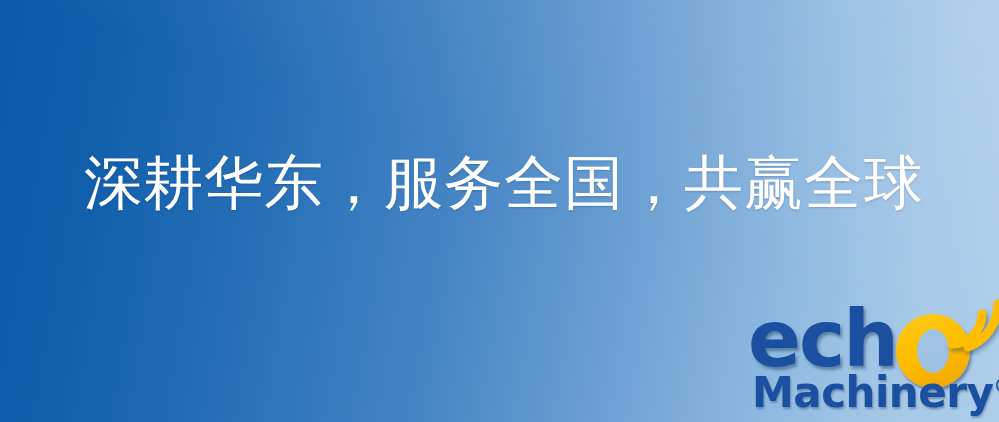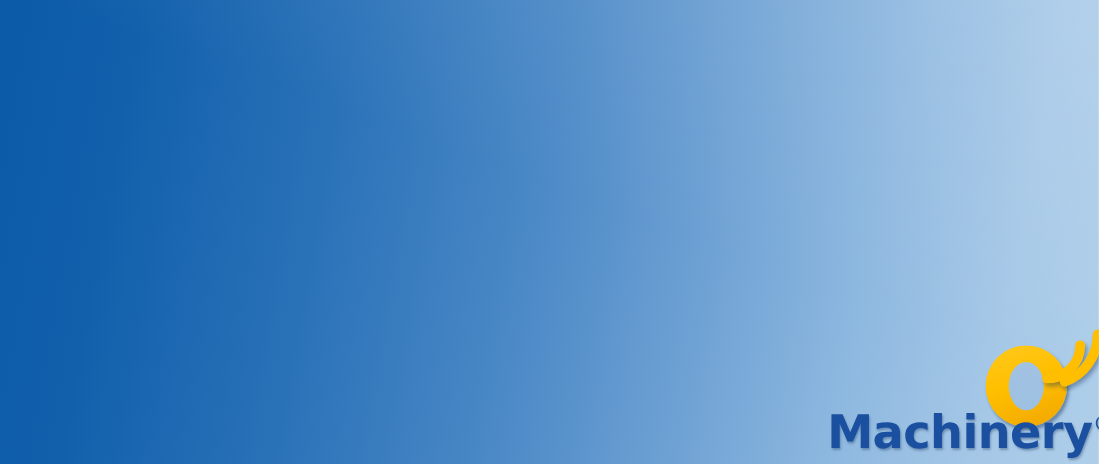--- a/index.html
+++ b/index.html
@@ -142,24 +142,26 @@
     font-size: 20px;
     vertical-align: super;
     letter-spacing: 0;
   }
 </style>
 </head>
 <body>
 
 <div id="banner">
 
+  <div class="headline">深耕华东，服务全国，共赢全球</div>
 
 
   <div class="logo">
 
+    <div class="logo-wordmark">ech</div>
 
     <div class="logo-o">
       <div class="ring"></div>
     </div>
 
     <div class="logo-waves">
       <svg width="62" height="62" viewBox="0 0 62 62" aria-hidden="true">
         <g fill="none" stroke="#ffbf00" stroke-linecap="round" style="filter: drop-shadow(2px 3px 2px rgba(20,50,95,0.40));">
           <path d="M10 50 A 30 30 0 0 0 40 20" stroke-width="9"></path>
           <path d="M26 53 A 46 46 0 0 0 56 10" stroke-width="9"></path>

